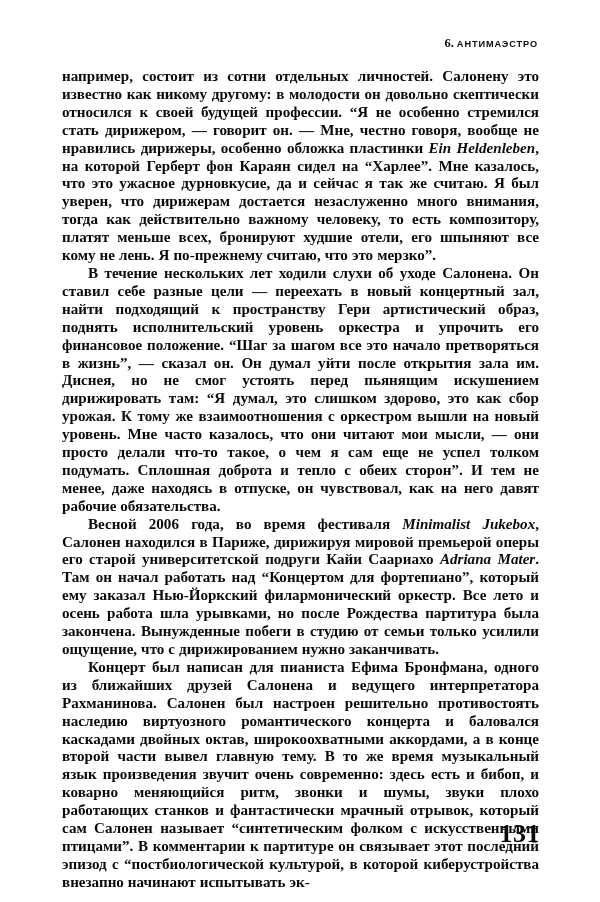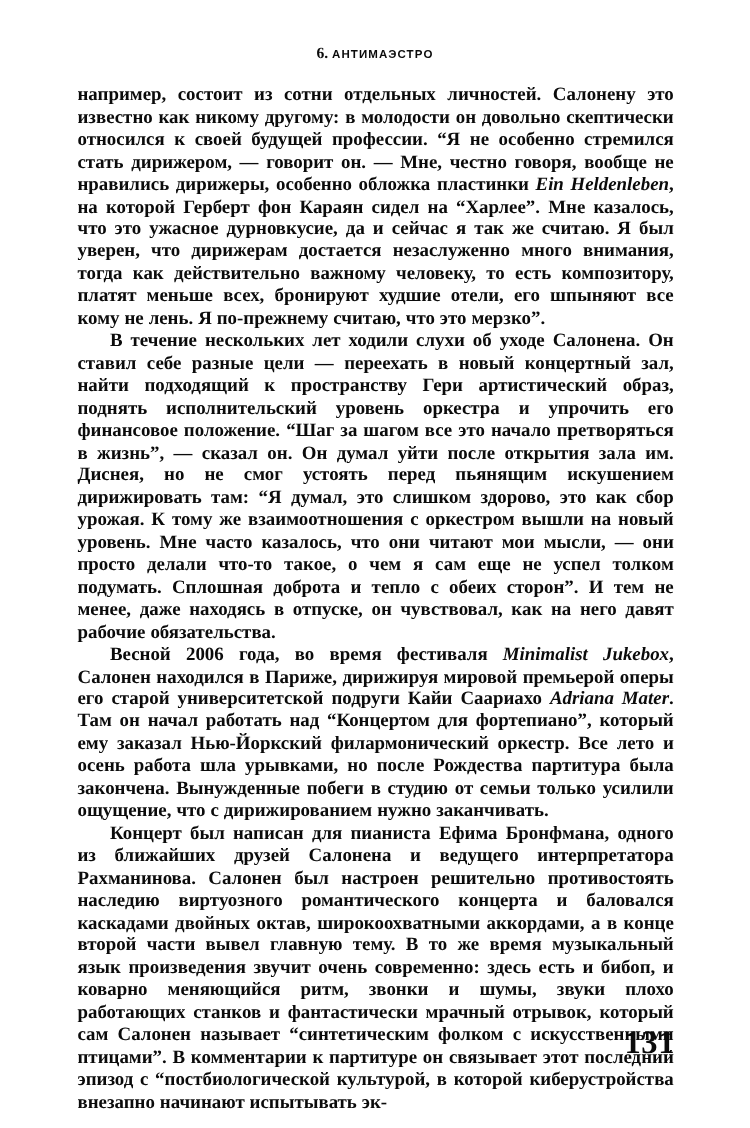--- a/index.html
+++ b/index.html
@@ -27,21 +27,21 @@
     background: #ffffff;
   }
 
   
   .running-head {
     position: absolute;
     left: 62px;
     right: 62px;
     top: 34px;
     height: 16px;
-    text-align: center;
+    text-align: right;
     white-space: nowrap;
     line-height: 16px;
   }
   .running-head .chap-num {
     font-family: "Liberation Serif", "DejaVu Serif", serif;
     font-weight: bold;
     font-size: 12.5px;
     letter-spacing: 0px;
   }
   .running-head .chap-title {

